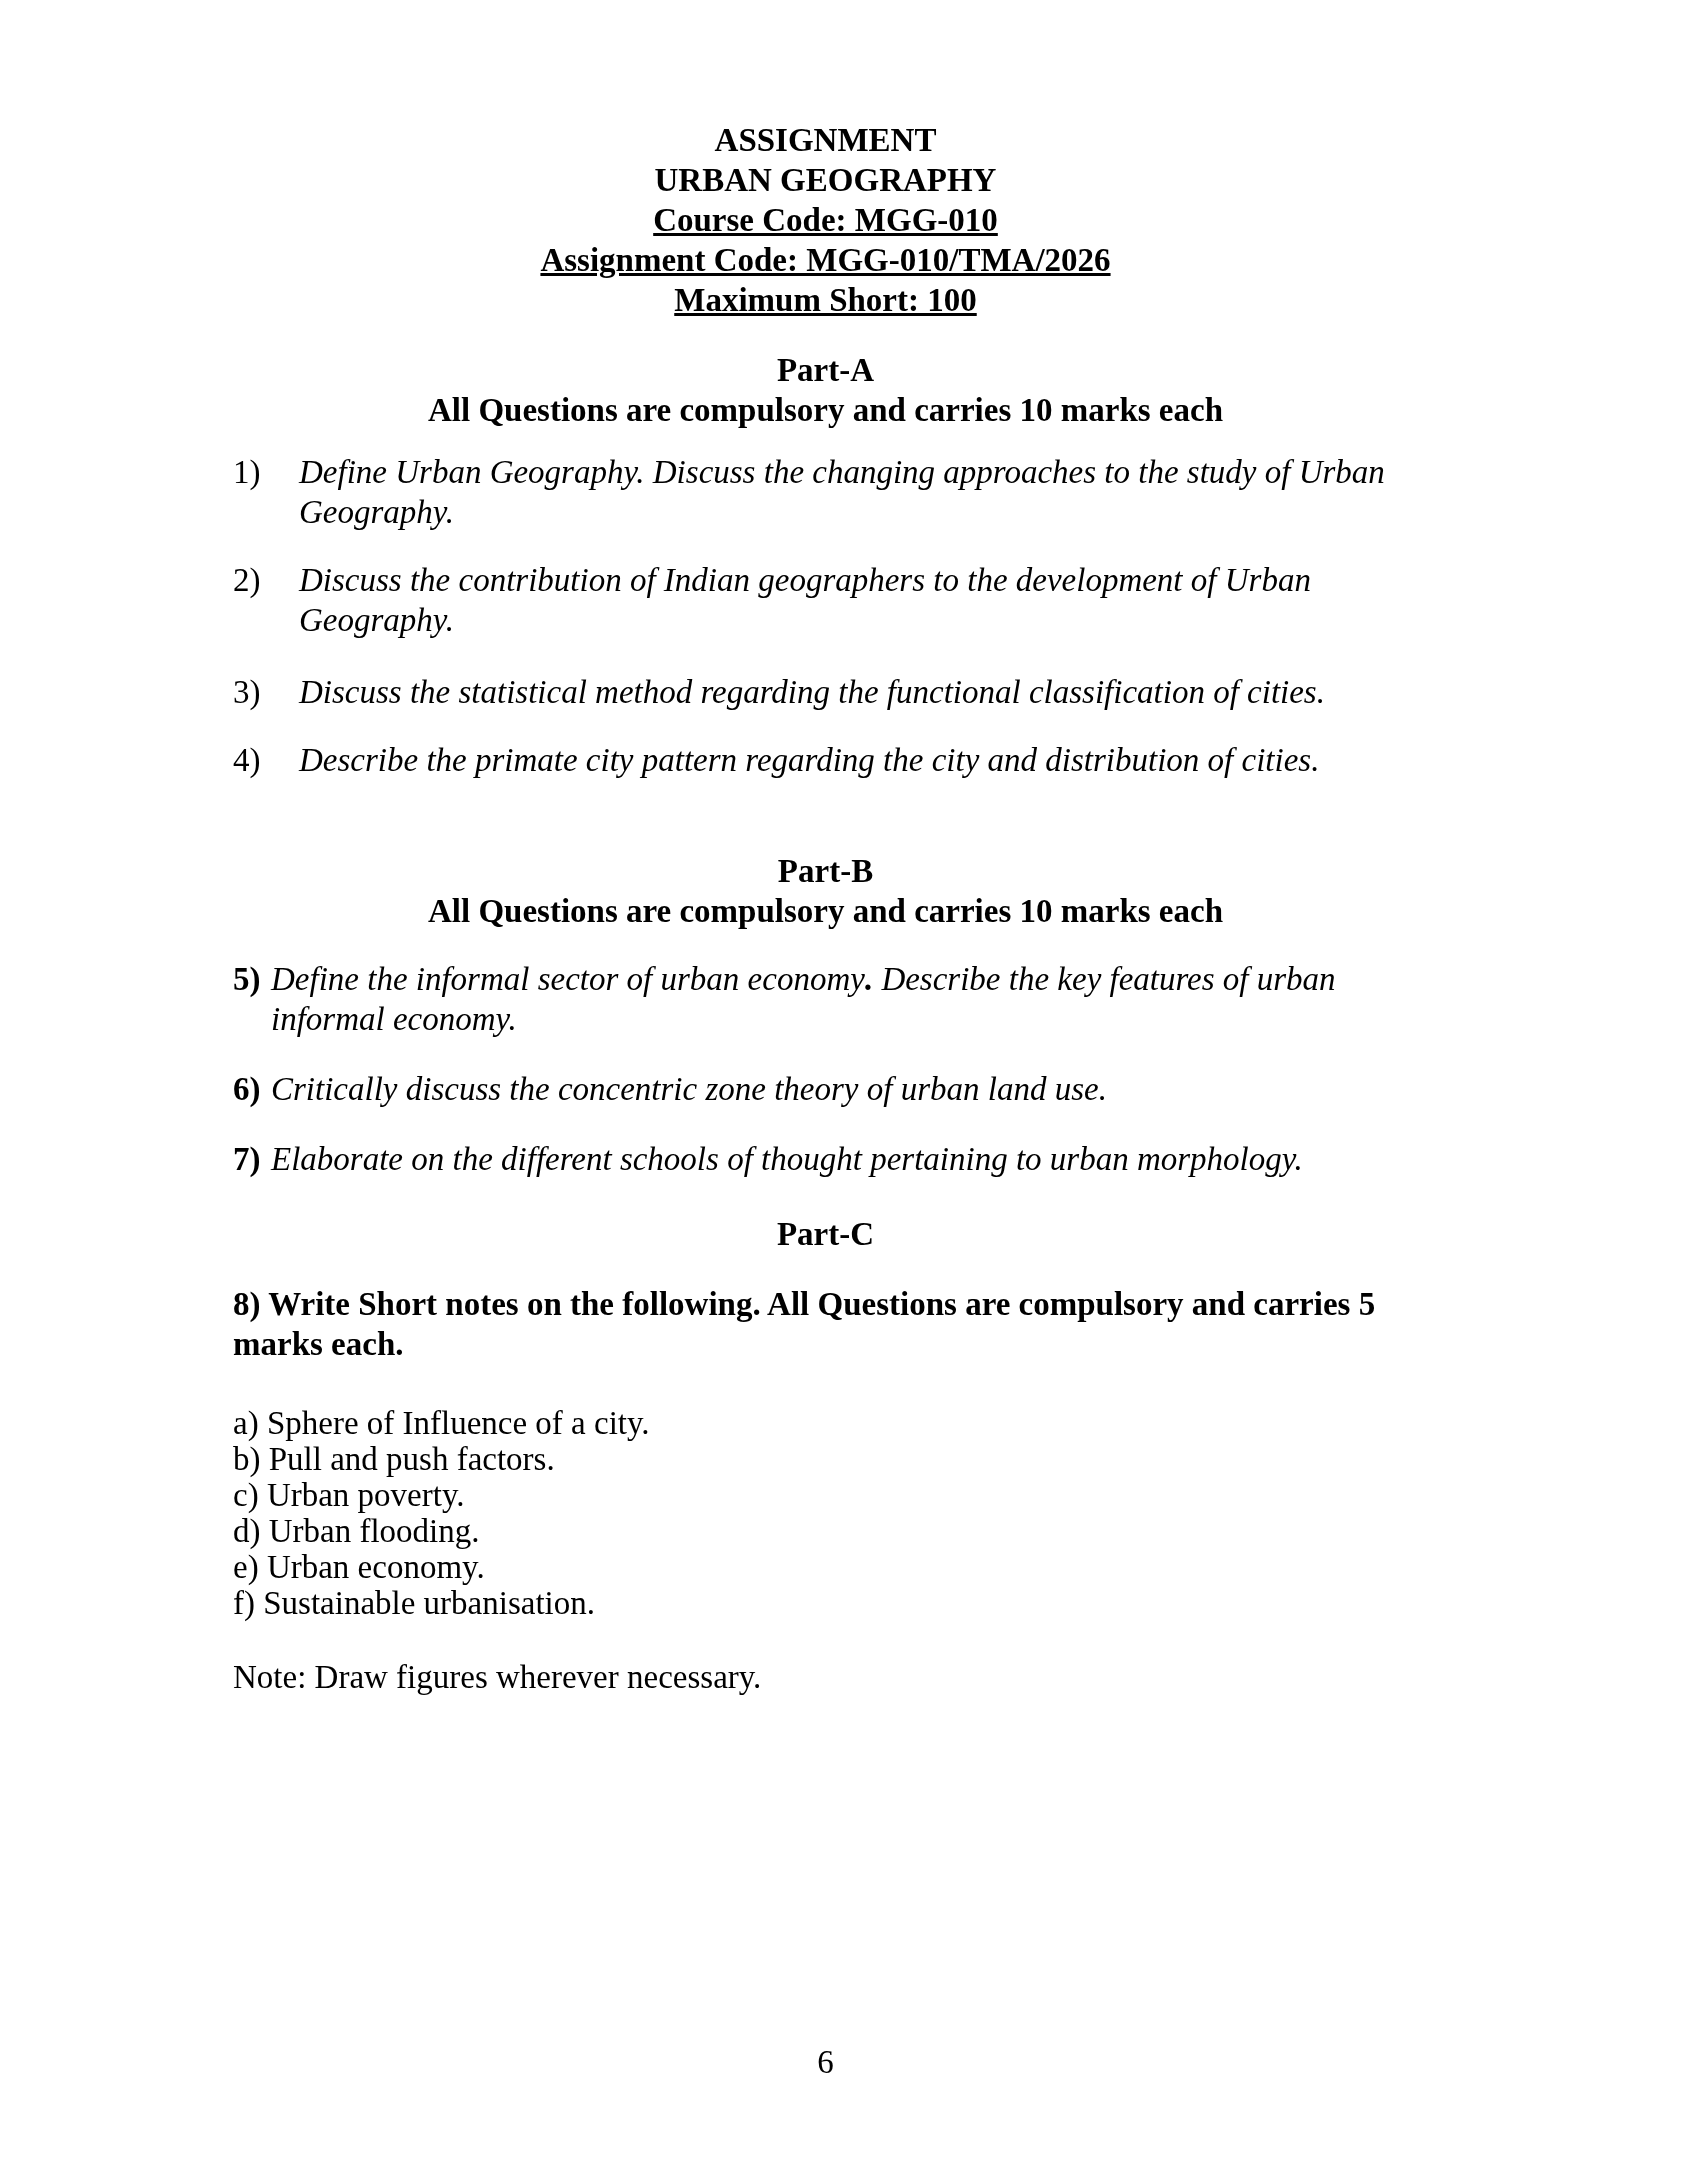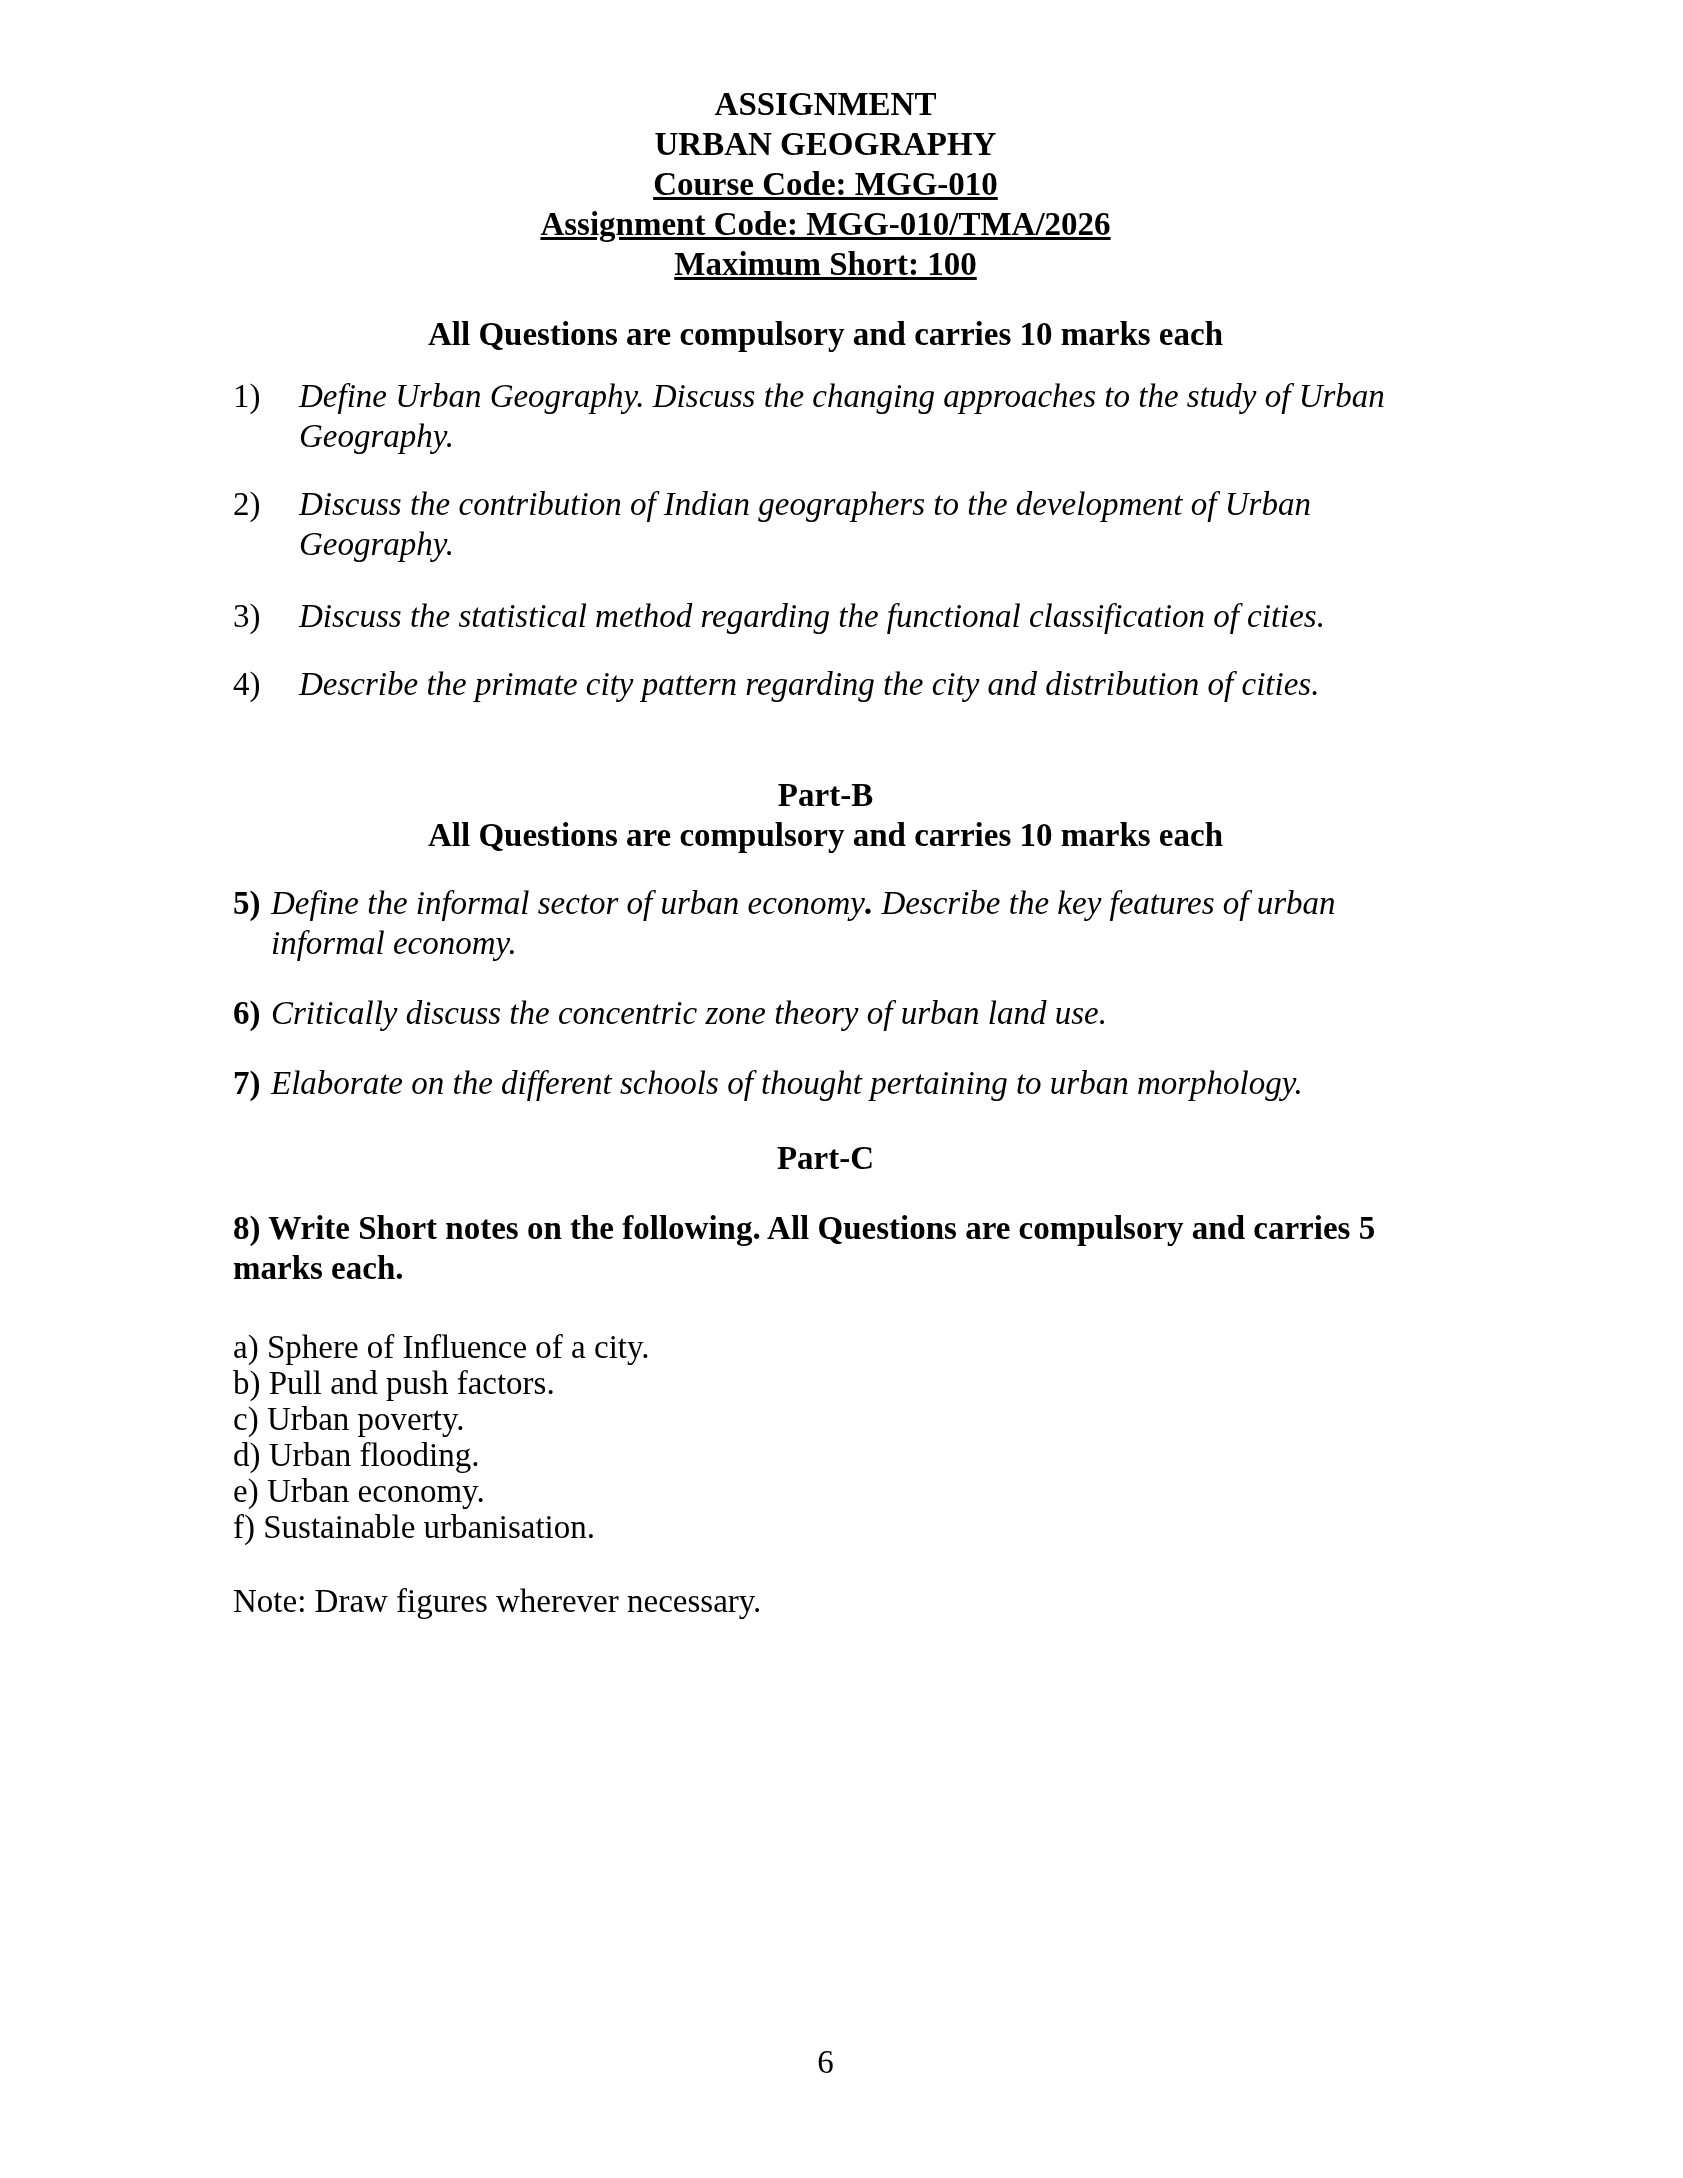--- a/index.html
+++ b/index.html
@@ -1,21 +1,21 @@
 <!DOCTYPE html>
 <html><head>
 <meta charset="utf-8">
 <style>
   html, body { margin: 0; padding: 0; background: #ffffff; }
   .page {
     position: relative;
     width: 1683px;
     height: 2178px;
     box-sizing: border-box;
-    padding: 84px 265px 0 233px;
+    padding: 120px 265px 0 233px;
     background: #ffffff;
     color: #000000;
     font-family: "Liberation Serif", serif;
     font-size: 33px;
     line-height: 40px;
   }
   .doc-title { text-align: center; font-weight: bold; }
   .codes { text-align: center; font-weight: bold; text-decoration: underline; }
   .part-head { text-align: center; font-weight: bold; }
   .mt30 { margin-top: 30px; }
@@ -54,20 +54,21 @@
     <div>URBAN GEOGRAPHY</div>
   </div>
 
   <div class="codes">
     <div>Course Code: MGG-010</div>
     <div>Assignment Code: MGG-010/TMA/2026</div>
     <div>Maximum Short: 100</div>
   </div>
 
   <div class="part-head mt30">
+    <div>Part-A</div>
     <div>All Questions are compulsory and carries 10 marks each</div>
   </div>
 
   <div class="q q1">
     <span class="q-num">1)</span>
     <span class="q-text">Define Urban Geography. Discuss the changing approaches to the study of Urban Geography.</span>
   </div>
 
   <div class="q q2">
     <span class="q-num">2)</span>

